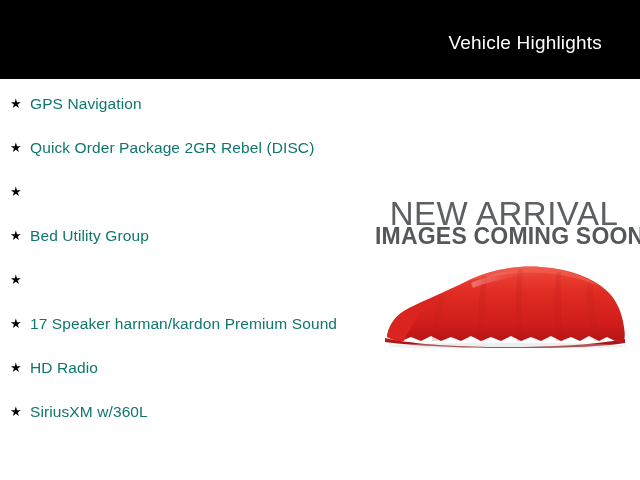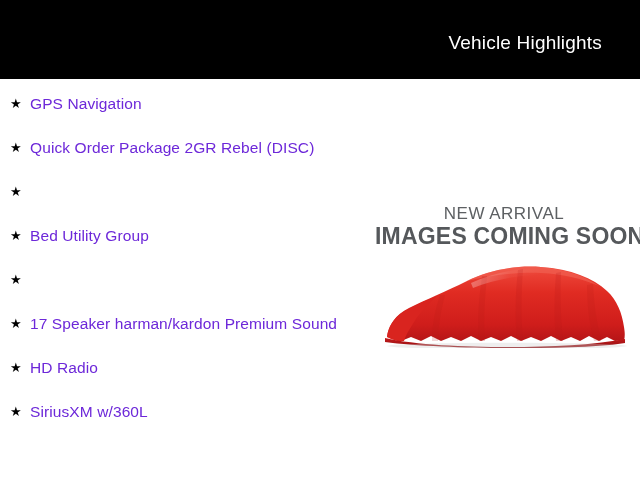--- a/index.html
+++ b/index.html
@@ -64,42 +64,42 @@
     flex: 0 0 auto;
     width: 20px;
     color: #000000;
     font-size: 13px;
     line-height: 22px;
     text-align: left;
     padding-left: 1px;
   }
   .hl-text {
     flex: 1 1 auto;
-    color: #6d28d9;
+    color: #0f766e;
     font-size: 15.5px;
     line-height: 22px;
     letter-spacing: 0.1px;
   }
 
   
   .arrival-panel {
     position: absolute;
     left: 375px;
     top: 200px;
     width: 258px;
     height: 160px;
   }
   .arrival-caption {
     text-align: center;
     width: 100%;
   }
   .arrival-line1 {
     display: block;
     color: #5d6063;
-    font-size: 17px;
+    font-size: 33px;
     line-height: 27px;
     letter-spacing: 0.5px;
     font-weight: 400;
     white-space: nowrap;
   }
   .arrival-line2 {
     display: block;
     color: #55585b;
     font-size: 23px;
     line-height: 19px;

